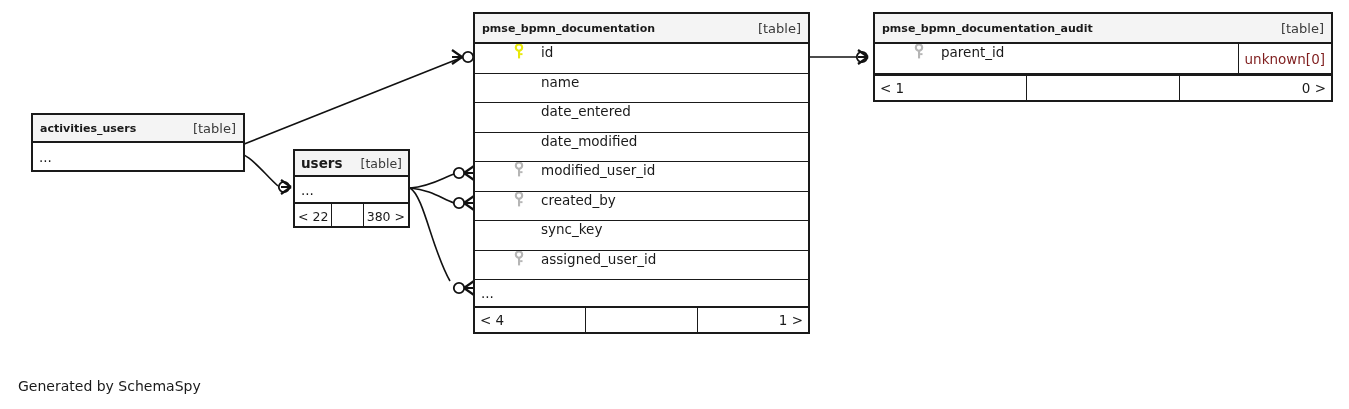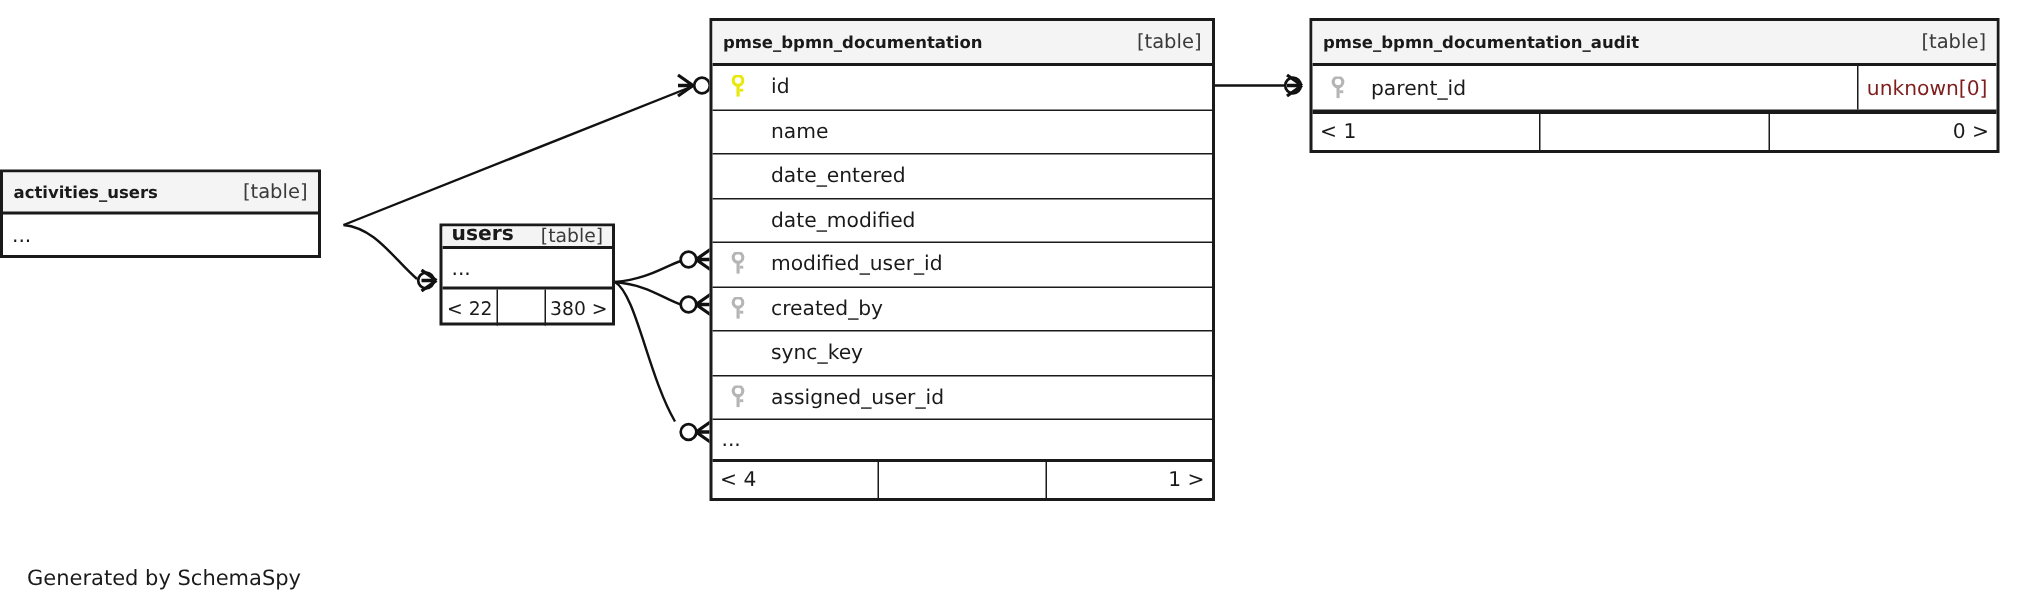--- a/index.html
+++ b/index.html
@@ -50,25 +50,26 @@
     white-space: nowrap;
   }
   .tbl-head .ttype {
     font-size: 13px;
     color: #3a3a3a;
     white-space: nowrap;
     margin-left: 10px;
   }
   .row {
     display: flex;
-    align-items: center;
+    align-items: flex-start;
     height: 29.5px;
     border-bottom: 1px solid #1a1a1a;
     box-sizing: border-box;
     position: relative;
+    padding-left: 27px;
   }
   .row:last-child { border-bottom: none; }
   .keycell {
     width: 33px;
     flex: 0 0 33px;
     display: flex;
     align-items: center;
     justify-content: center;
   }
   .colname {
@@ -125,26 +126,26 @@
   .credit {
     position: absolute;
     left: 18px;
     top: 378px;
     font-size: 14px;
     color: #1a1a1a;
     white-space: nowrap;
   }
 
   
-  #tbl-activities_users { left: 0;  top: 113px; width: 214px; }
+  #tbl-activities_users { left: 31px;  top: 113px; width: 214px; }
   #tbl-users            { left: 293px; top: 149px; width: 117px; }
   #tbl-doc              { left: 473px; top: 12px;  width: 337px; }
   #tbl-audit            { left: 873px; top: 12px;  width: 460px; }
 
-  #tbl-users .tbl-head { height: 15px; padding: 0 6px; align-items: flex-end; }
+  #tbl-users .tbl-head { height: 26px; padding: 0 6px; }
   #tbl-users .tbl-head .tname { font-size: 13.5px; }
   #tbl-users .tbl-head .ttype { font-size: 12.5px; margin-left: 6px; }
   #tbl-users .ellipsis-row { height: 25px; }
   #tbl-users .footer { height: 24px; }
   #tbl-users .footer .fcell { font-size: 12.5px; padding: 12px 3px; }
 
   #tbl-activities_users .tbl-head { height: 28px; }
   #tbl-activities_users .ellipsis-row { height: 27px; }
   #tbl-audit .row { height: 30px; }
 </style>

